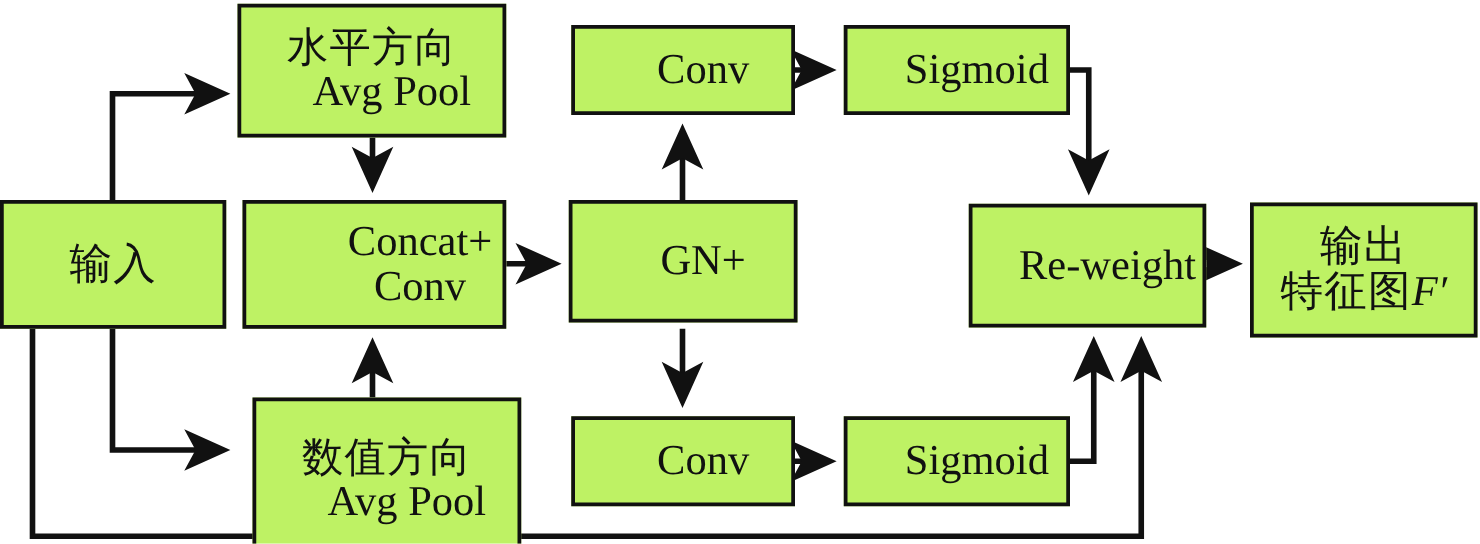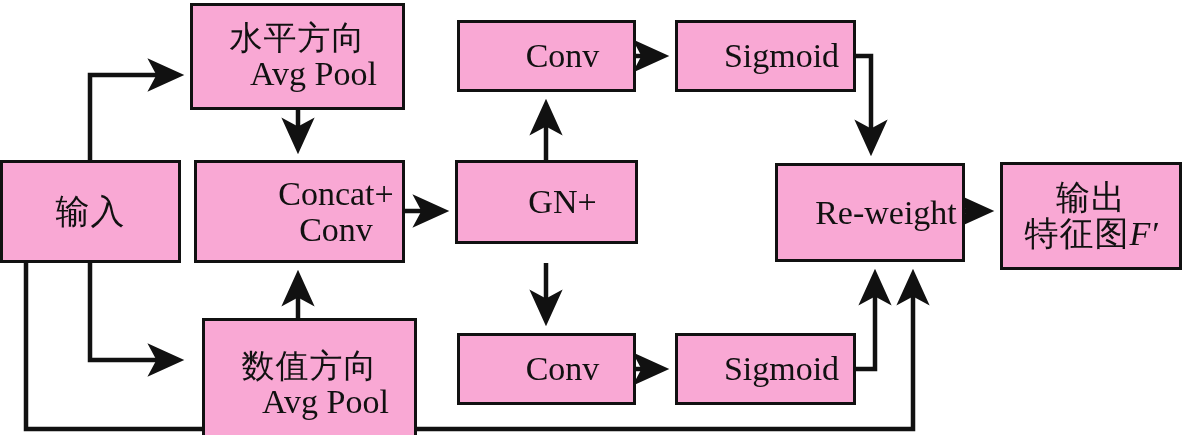--- a/index.html
+++ b/index.html
@@ -18,21 +18,21 @@
   svg.wires {
     position: absolute;
     left: 0;
     top: 0;
     width: 1184px;
     height: 435px;
   }
   .node {
     position: absolute;
     box-sizing: border-box;
-    background: #f9a8d4;
+    background: #bef264;
     border: 3px solid #111111;
     display: flex;
     flex-direction: column;
     align-items: center;
     justify-content: center;
     text-align: center;
     line-height: 1.05;
     color: #111111;
     z-index: 5;
   }
@@ -109,21 +109,21 @@
   <div class="node" style="left:202px; top:318px; width:215px; height:133px;">
     <span class="ln cjk f33">数值方向</span>
     <span class="ln lat f34">Avg Pool</span>
   </div>
 
   <div class="node" style="left:194px; top:160px; width:211px; height:103px;padding-left:41px;">
     <span class="ln lat f34">Concat+</span>
     <span class="ln lat f34">Conv</span>
   </div>
 
-  <div class="node" style="left:455px; top:160px; width:183px; height:84px;">
+  <div class="node" style="left:455px; top:160px; width:183px; height:98px;">
     <span class="ln lat f34">GN+</span>
   </div>
 
   <div class="node" style="left:457px; top:20px; width:179px; height:72px;">
     <span class="ln lat f34">Conv</span>
   </div>
 
   <div class="node" style="left:675px; top:20px; width:181px; height:72px;">
     <span class="ln lat f34">Sigmoid</span>
   </div>

